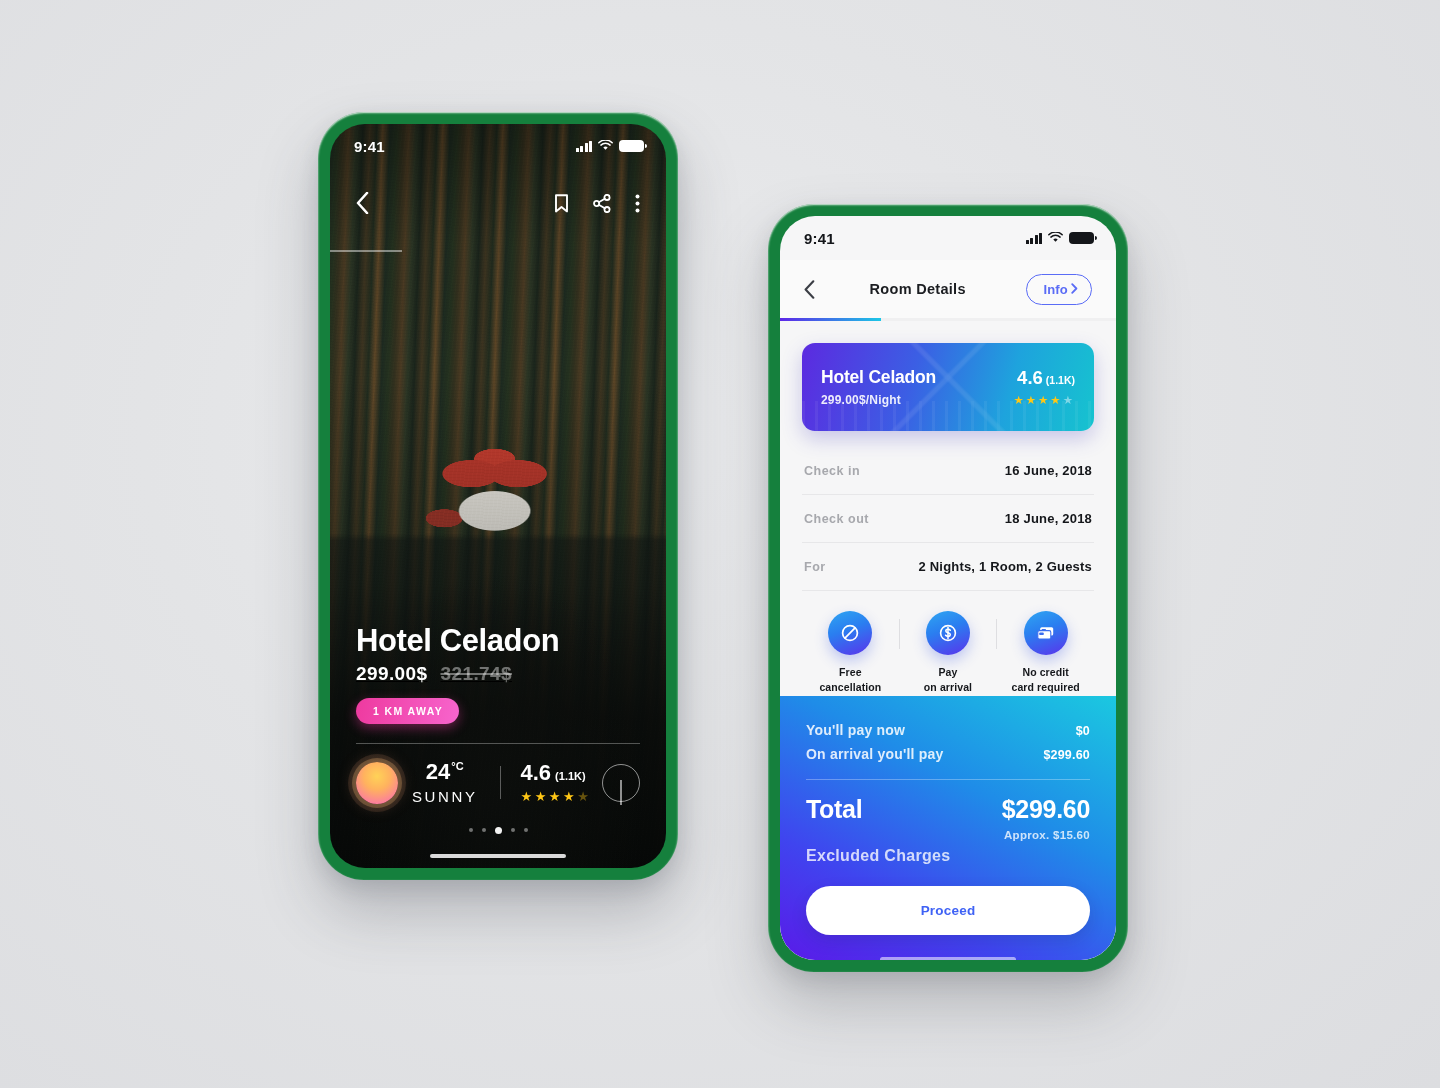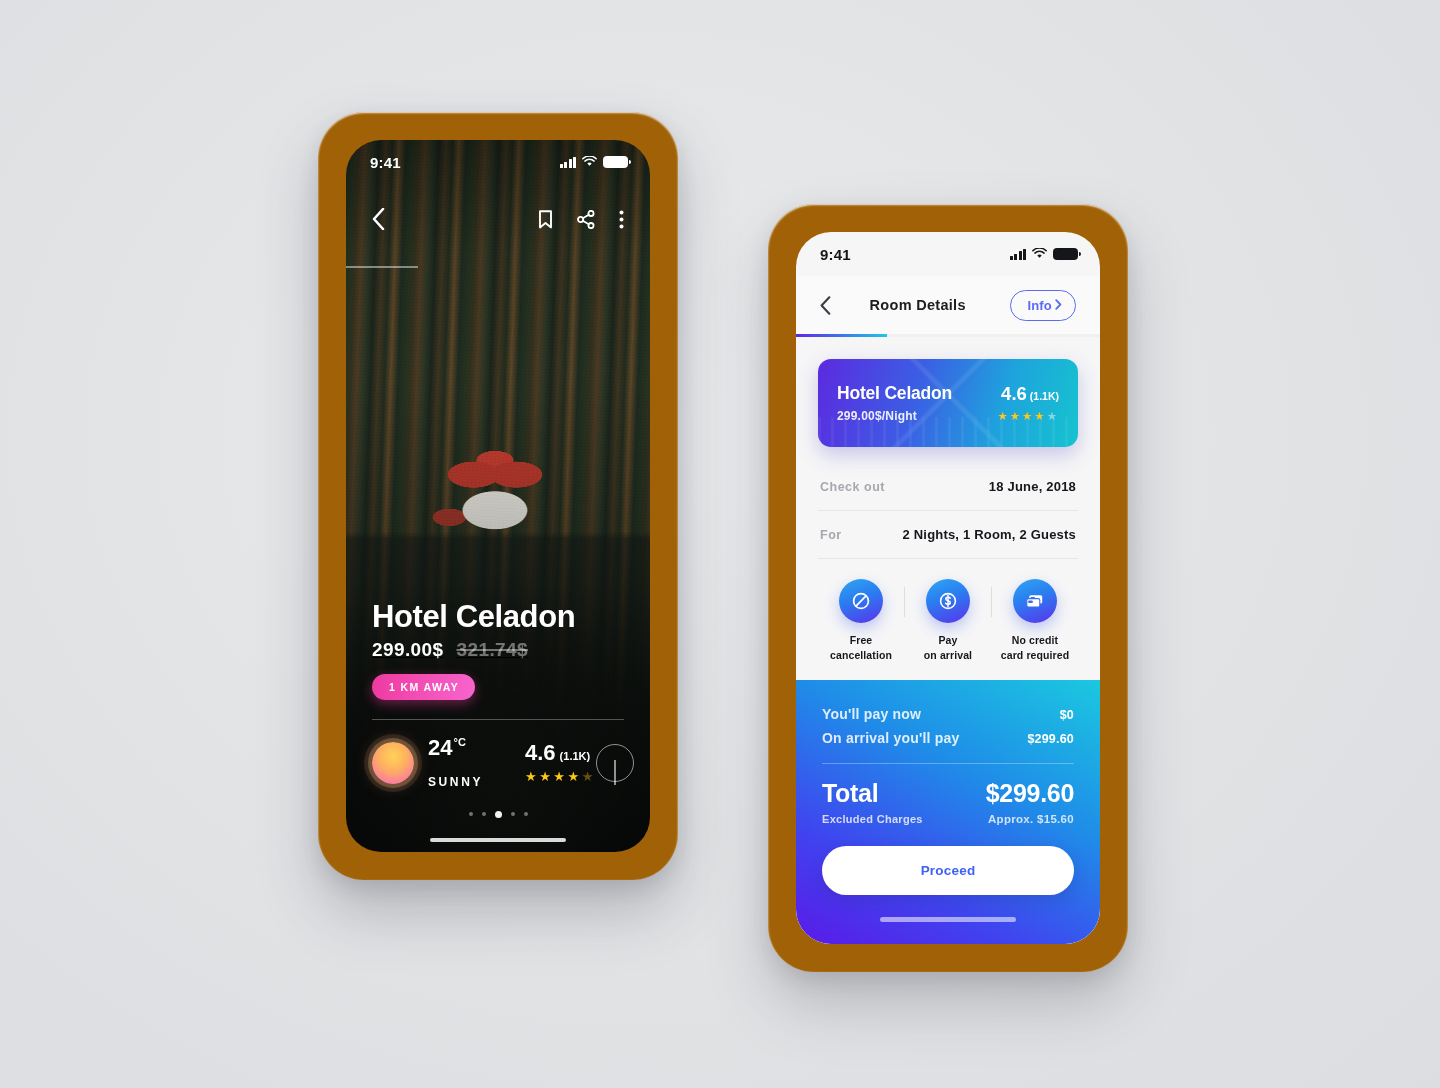--- a/index.html
+++ b/index.html
@@ -9,23 +9,23 @@
     font-family: "Liberation Sans", sans-serif;
   }
   body {
     background: radial-gradient(ellipse at 45% 40%, #eaebed 0%, #e3e4e6 45%, #dcdde0 100%);
     position: relative;
   }
 
   
   .phone {
     position: absolute;
-    background: #a16207;
+    background: #15803d;
     border-radius: 46px;
-    padding: 28px;
+    padding: 12px;
   }
   #phone-one {
     left: 318px; top: 112px;
     width: 360px; height: 768px;
     box-shadow: 0 32px 60px rgba(60,64,75,.28), 0 8px 20px rgba(60,64,75,.14),
                 inset 0 1px 2px rgba(255,255,255,.9);
   }
   #phone-two {
     left: 768px; top: 204px;
     width: 360px; height: 768px;
@@ -120,23 +120,23 @@
   }
   .hr-line { height:1px; background:rgba(255,255,255,.3); margin:19px 0 0; }
   .stats-row { display:flex; align-items:center; margin-top:17px; }
   .sun {
     width:42px; height:42px; border-radius:50%;
     background: radial-gradient(circle at 50% 34%, #ffd257 0%, #ffb25e 38%, #fb7f9b 78%, #f06ea6 100%);
     box-shadow: 0 0 0 4px rgba(255,196,120,.25), 0 0 0 8px rgba(255,170,120,.12), 0 0 18px rgba(255,160,120,.35);
     flex:none;
   }
   .weather-txt { margin-left:14px; }
-  .temp { font-size:22px; font-weight:bold; color:#fff; line-height:1; }
+  .temp { font-size:22px; font-weight:bold; color:#fff; line-height:1;text-align:center; }
   .temp sup { font-size:11px; font-weight:bold; vertical-align:super; margin-left:1px; }
-  .sunny { font-size:12px; font-weight:bold; color:#fff; letter-spacing:2.6px; margin-top:16px; }
+  .sunny { font-size:15px; font-weight:normal; color:#fff; letter-spacing:2.6px; margin-top:5px; }
   .vdiv { width:1px; height:33px; background:rgba(255,255,255,.33); margin:0 20px 0 22px; }
   .rate-score { font-size:22px; font-weight:bold; color:#fff; line-height:1; }
   .rate-score span { font-size:11px; font-weight:bold; margin-left:4px; }
   .stars { margin-top:5px; font-size:13px; letter-spacing:2.5px; color:#ffc716; }
   .stars .off { color:rgba(255,199,22,.38); }
   .ring {
     margin-left:auto; width:38px; height:38px; border-radius:50%;
     border:1.5px solid rgba(255,255,255,.55); position:relative; flex:none;
   }
   .ring:after { content:""; position:absolute; left:50%; top:44%; width:1.5px; height:25px;
@@ -212,21 +212,21 @@
     background:linear-gradient(28deg,#5a1ae8 0%,#3f45ef 28%,#1f8ce8 62%,#1bc8e0 100%);
     padding:26px 26px 0;
   }
   .pay-line { display:flex; align-items:baseline; justify-content:space-between; }
   .pay-line + .pay-line { margin-top:8px; }
   .pay-k { font-size:14px; font-weight:bold; color:rgba(255,255,255,.85); letter-spacing:.2px; }
   .pay-v { font-size:12.5px; font-weight:bold; color:#fff; letter-spacing:.2px; }
   .pay-hr { height:1px; background:rgba(255,255,255,.3); margin:17px 0 15px; }
   .tot-row { display:flex; align-items:flex-start; justify-content:space-between; }
   .tot-l .t1 { font-size:25px; font-weight:bold; color:#fff; letter-spacing:-.3px; }
-  .tot-l .t2 { font-size:11px; font-weight:bold; color:rgba(255,255,255,.78); margin-top:5px; letter-spacing:.3px; }
+  .tot-l .t2 { font-size:16px; font-weight:bold; color:rgba(255,255,255,.78); margin-top:23px; letter-spacing:.3px; }
   .tot-r { text-align:right; }
   .tot-r .t1 { font-size:25px; font-weight:bold; color:#fff; letter-spacing:-.3px; }
   .tot-r .t2 { font-size:11.5px; font-weight:bold; color:rgba(255,255,255,.78); margin-top:5px; letter-spacing:.3px; }
   .proceed {
     display:block; width:100%; margin-top:21px; height:49px; border:0;
     border-radius:26px; background:#fff; color:#3f62f5;
     font-size:13.5px; font-weight:bold; letter-spacing:.2px; cursor:pointer;
     font-family:"Liberation Sans", sans-serif;
     box-shadow:0 6px 16px rgba(30,30,90,.16);
   }
@@ -383,20 +383,24 @@
           <div class="hc-price">299.00$/Night</div>
         </span>
         <span class="hc-right">
           <div class="hc-score"><span style="font-size:18.5px;margin:0">4.6</span><span>(1.1K)</span></div>
           <div class="hc-stars">★★★★<span class="off">★</span></div>
         </span>
       </div>
 
       <div class="kv-list">
         <div class="kv">
+          <span class="kv-k">Check in</span>
+          <span class="kv-v">16 June, 2018</span>
+        </div>
+        <div class="kv">
           <span class="kv-k">Check out</span>
           <span class="kv-v">18 June, 2018</span>
         </div>
         <div class="kv">
           <span class="kv-k">For</span>
           <span class="kv-v">2 Nights, 1 Room,  2 Guests</span>
         </div>
       </div>
 
       <div class="perks">

